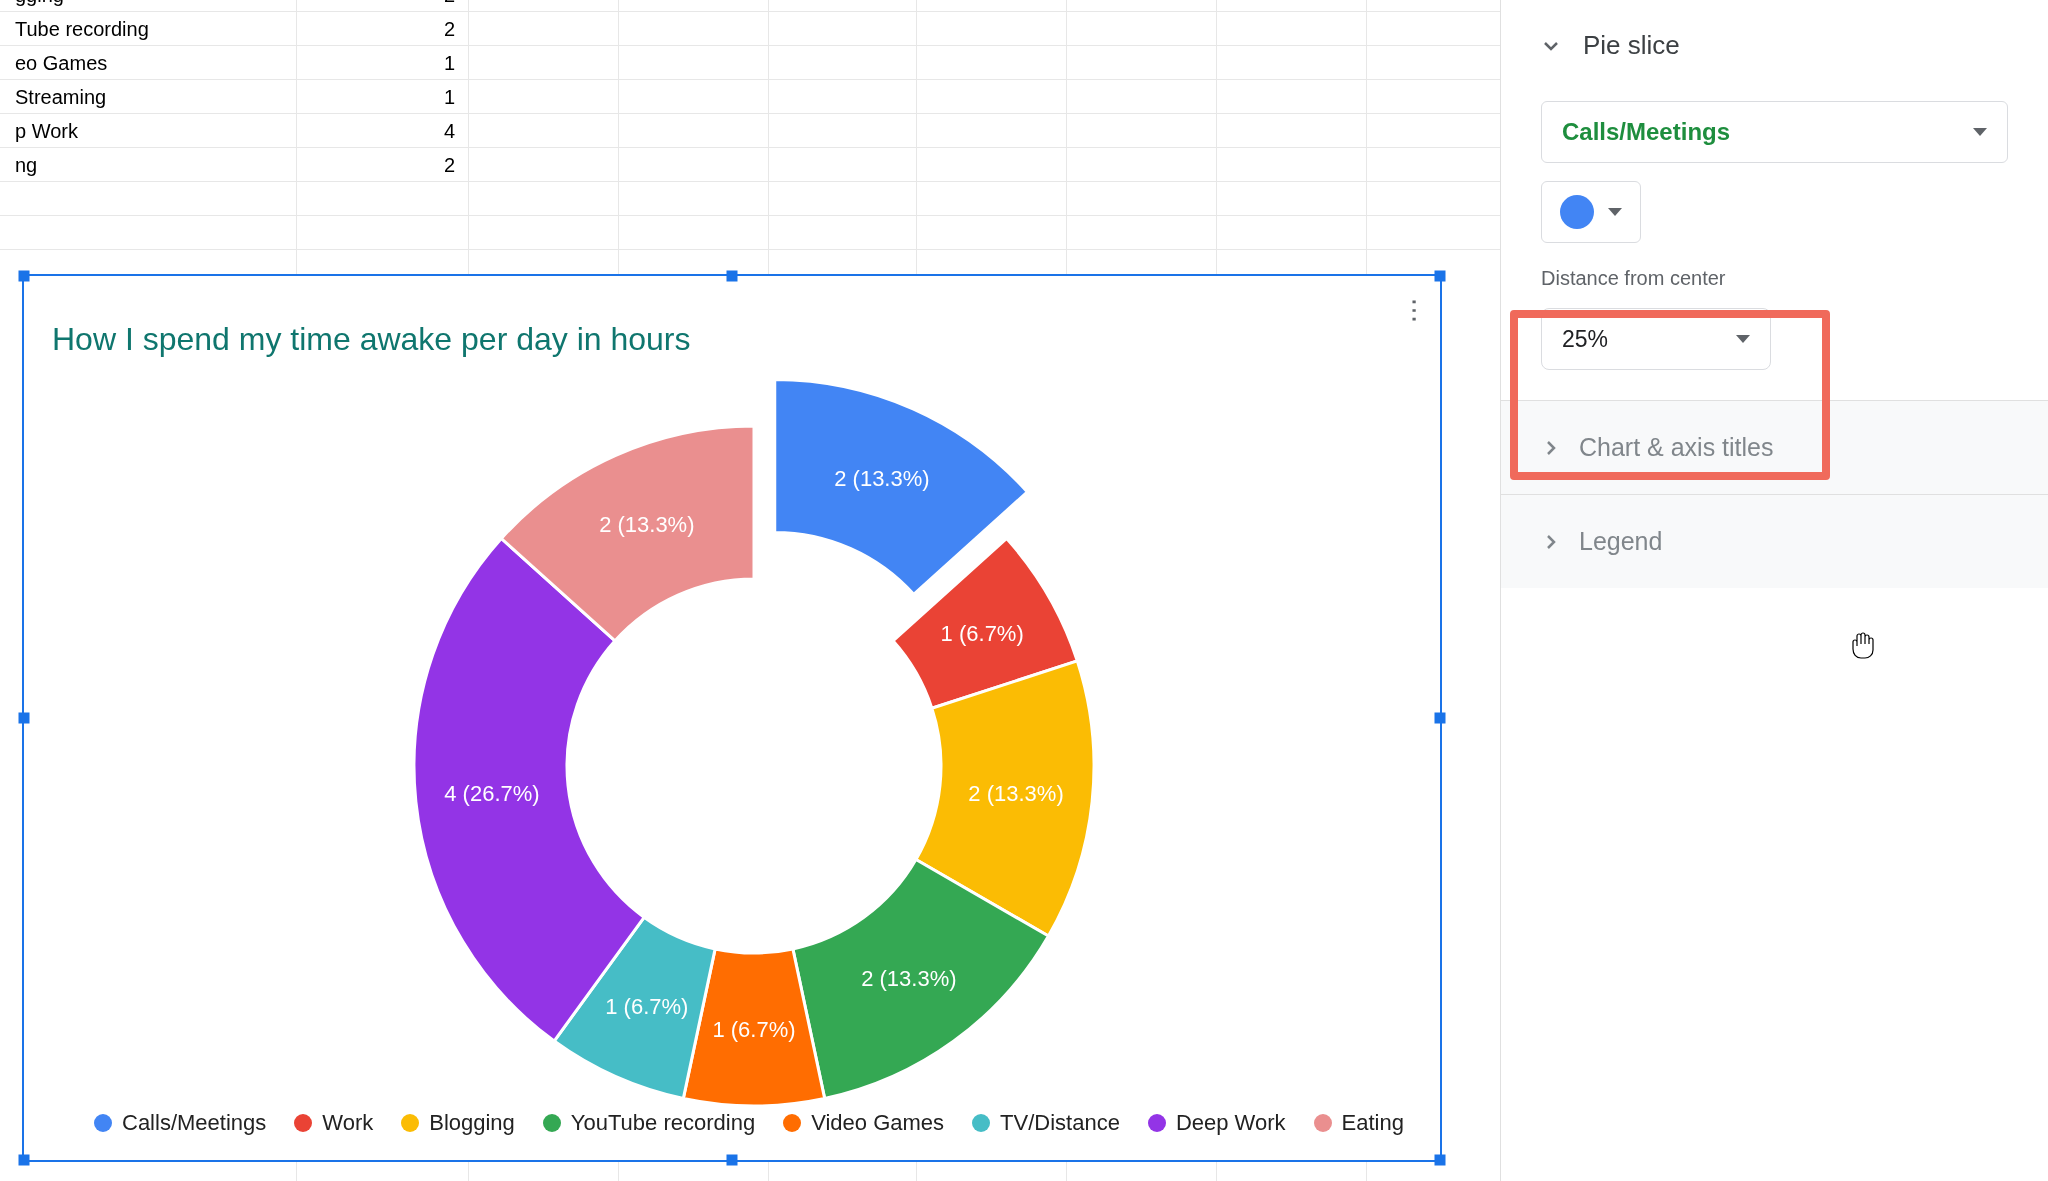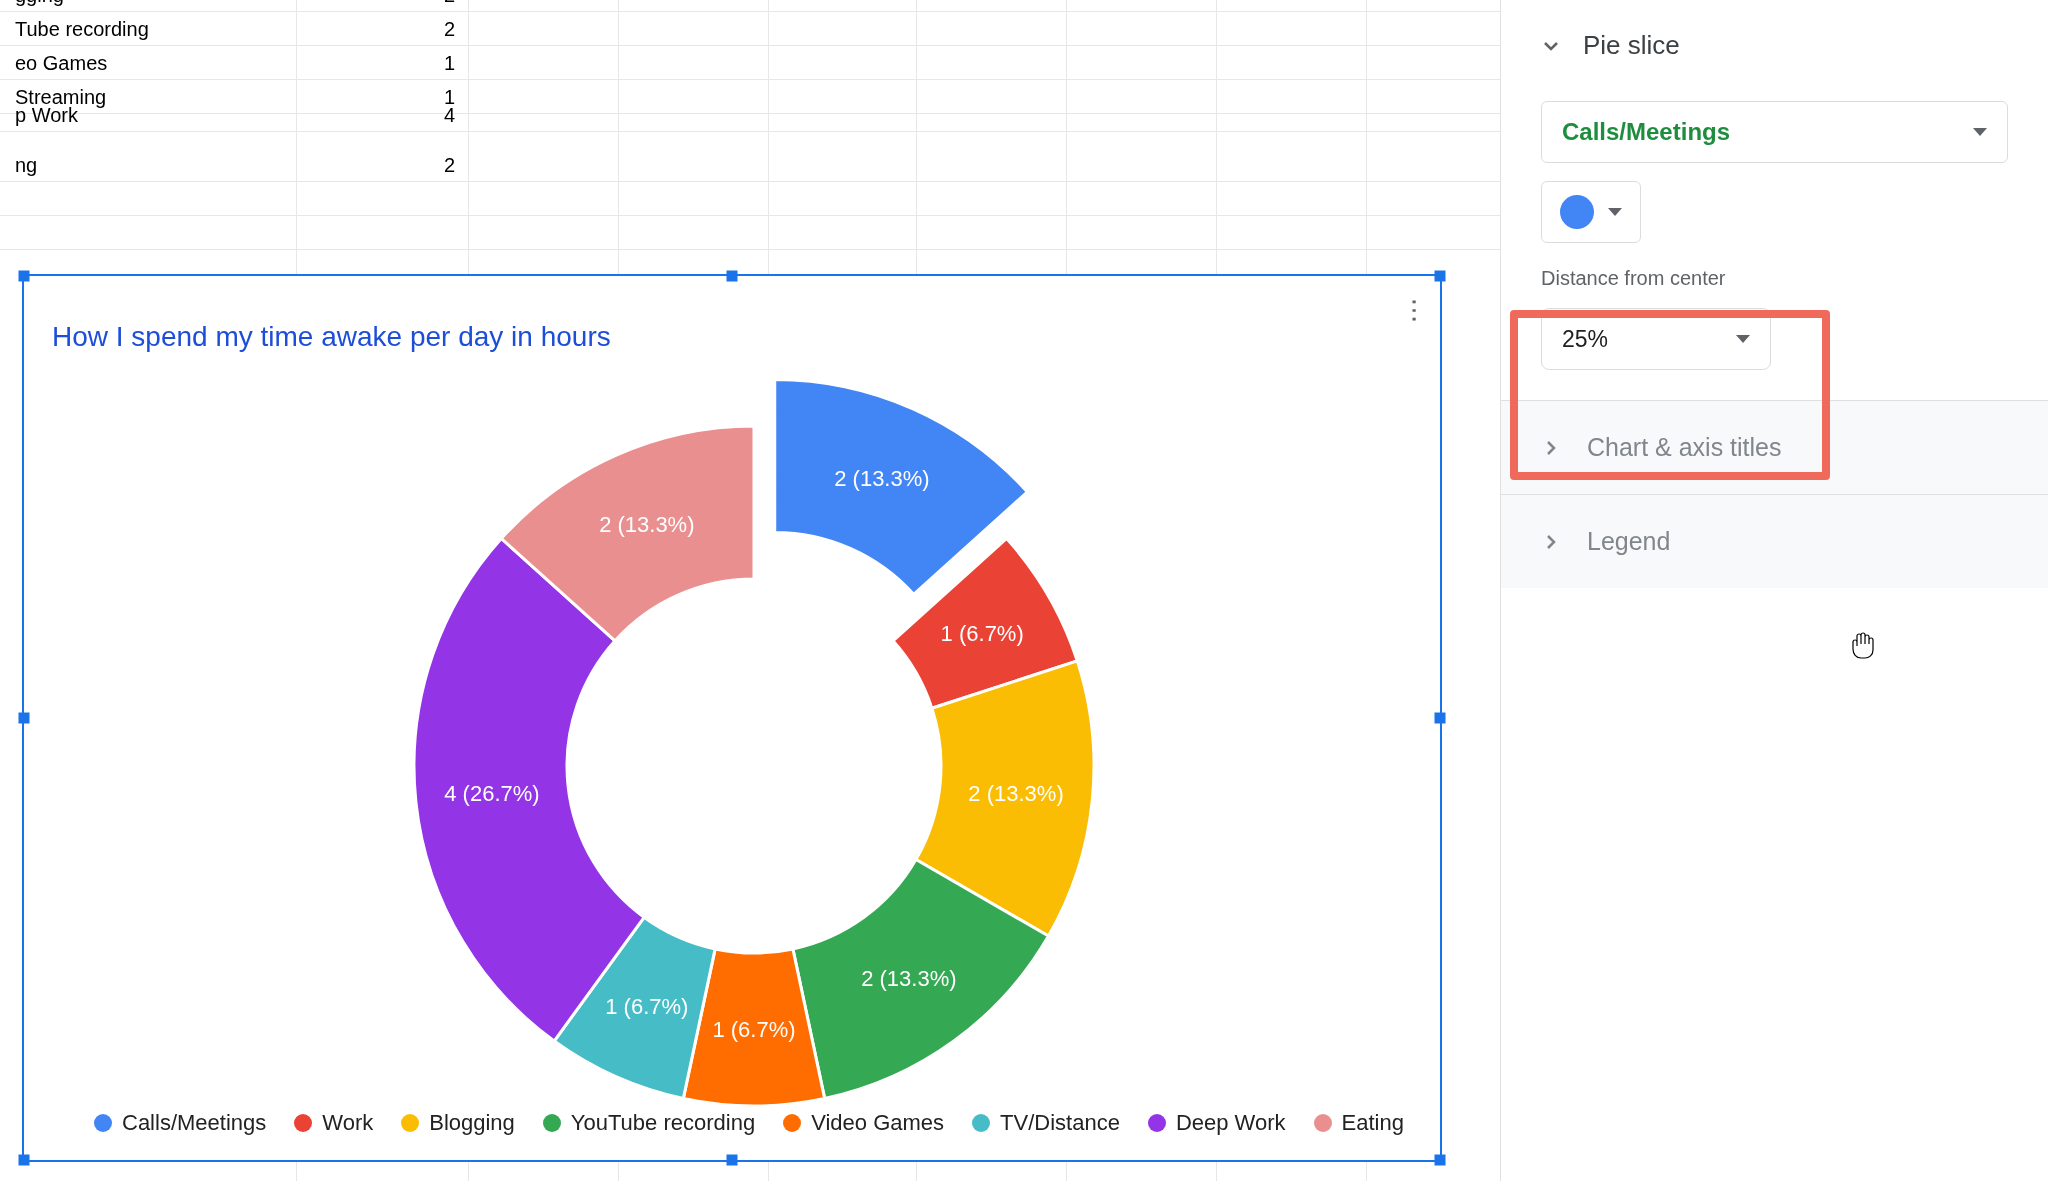--- a/index.html
+++ b/index.html
@@ -52,22 +52,22 @@
   }
   .sel-handle {
     position: absolute;
     width: 11px; height: 11px;
     background: #1a73e8;
     transform: translate(-50%,-50%);
   }
   .chart-title {
     position: absolute;
     left: 28px; top: 45px;
-    font-size: 28px;
-    color: #1d4ed8;
+    font-size: 32px;
+    color: #0f766e;
   }
   .chart-menu {
     position: absolute;
     right: 12px; top: 20px;
     font-size: 26px;
     color: #5f6368;
     letter-spacing: 2px;
     cursor: pointer;
     transform: rotate(90deg);
   }
@@ -180,21 +180,21 @@
     font-size: 23px;
     color: #202124;
     cursor: pointer;
   }
   .collapsed-section {
     border-top: 1px solid #e0e0e0;
     padding: 32px 40px;
     background: #f8f9fa;
     display: flex;
     align-items: center;
-    gap: 26px;
+    gap: 18px;
     font-size: 25px;
     color: #80868b;
     cursor: pointer;
   }
   .cursor-icon {
     position: absolute;
     right: 170px; top: 630px;
     font-size: 28px;
     color: #000;
   }
@@ -222,21 +222,21 @@
     <div class="cell cell-b">2</div>
   </div>
   <div class="grid-row" style="top:46px">
     <div class="cell cell-a">eo Games</div>
     <div class="cell cell-b">1</div>
   </div>
   <div class="grid-row" style="top:80px">
     <div class="cell cell-a">Streaming</div>
     <div class="cell cell-b">1</div>
   </div>
-  <div class="grid-row" style="top:98px">
+  <div class="grid-row" style="top:114px">
     <div class="cell cell-a">p Work</div>
     <div class="cell cell-b">4</div>
   </div>
   <div class="grid-row" style="top:148px">
     <div class="cell cell-a">ng</div>
     <div class="cell cell-b">2</div>
   </div>
   <div class="grid-row" style="top:182px"></div>
   <div class="grid-row" style="top:216px"></div>
 

